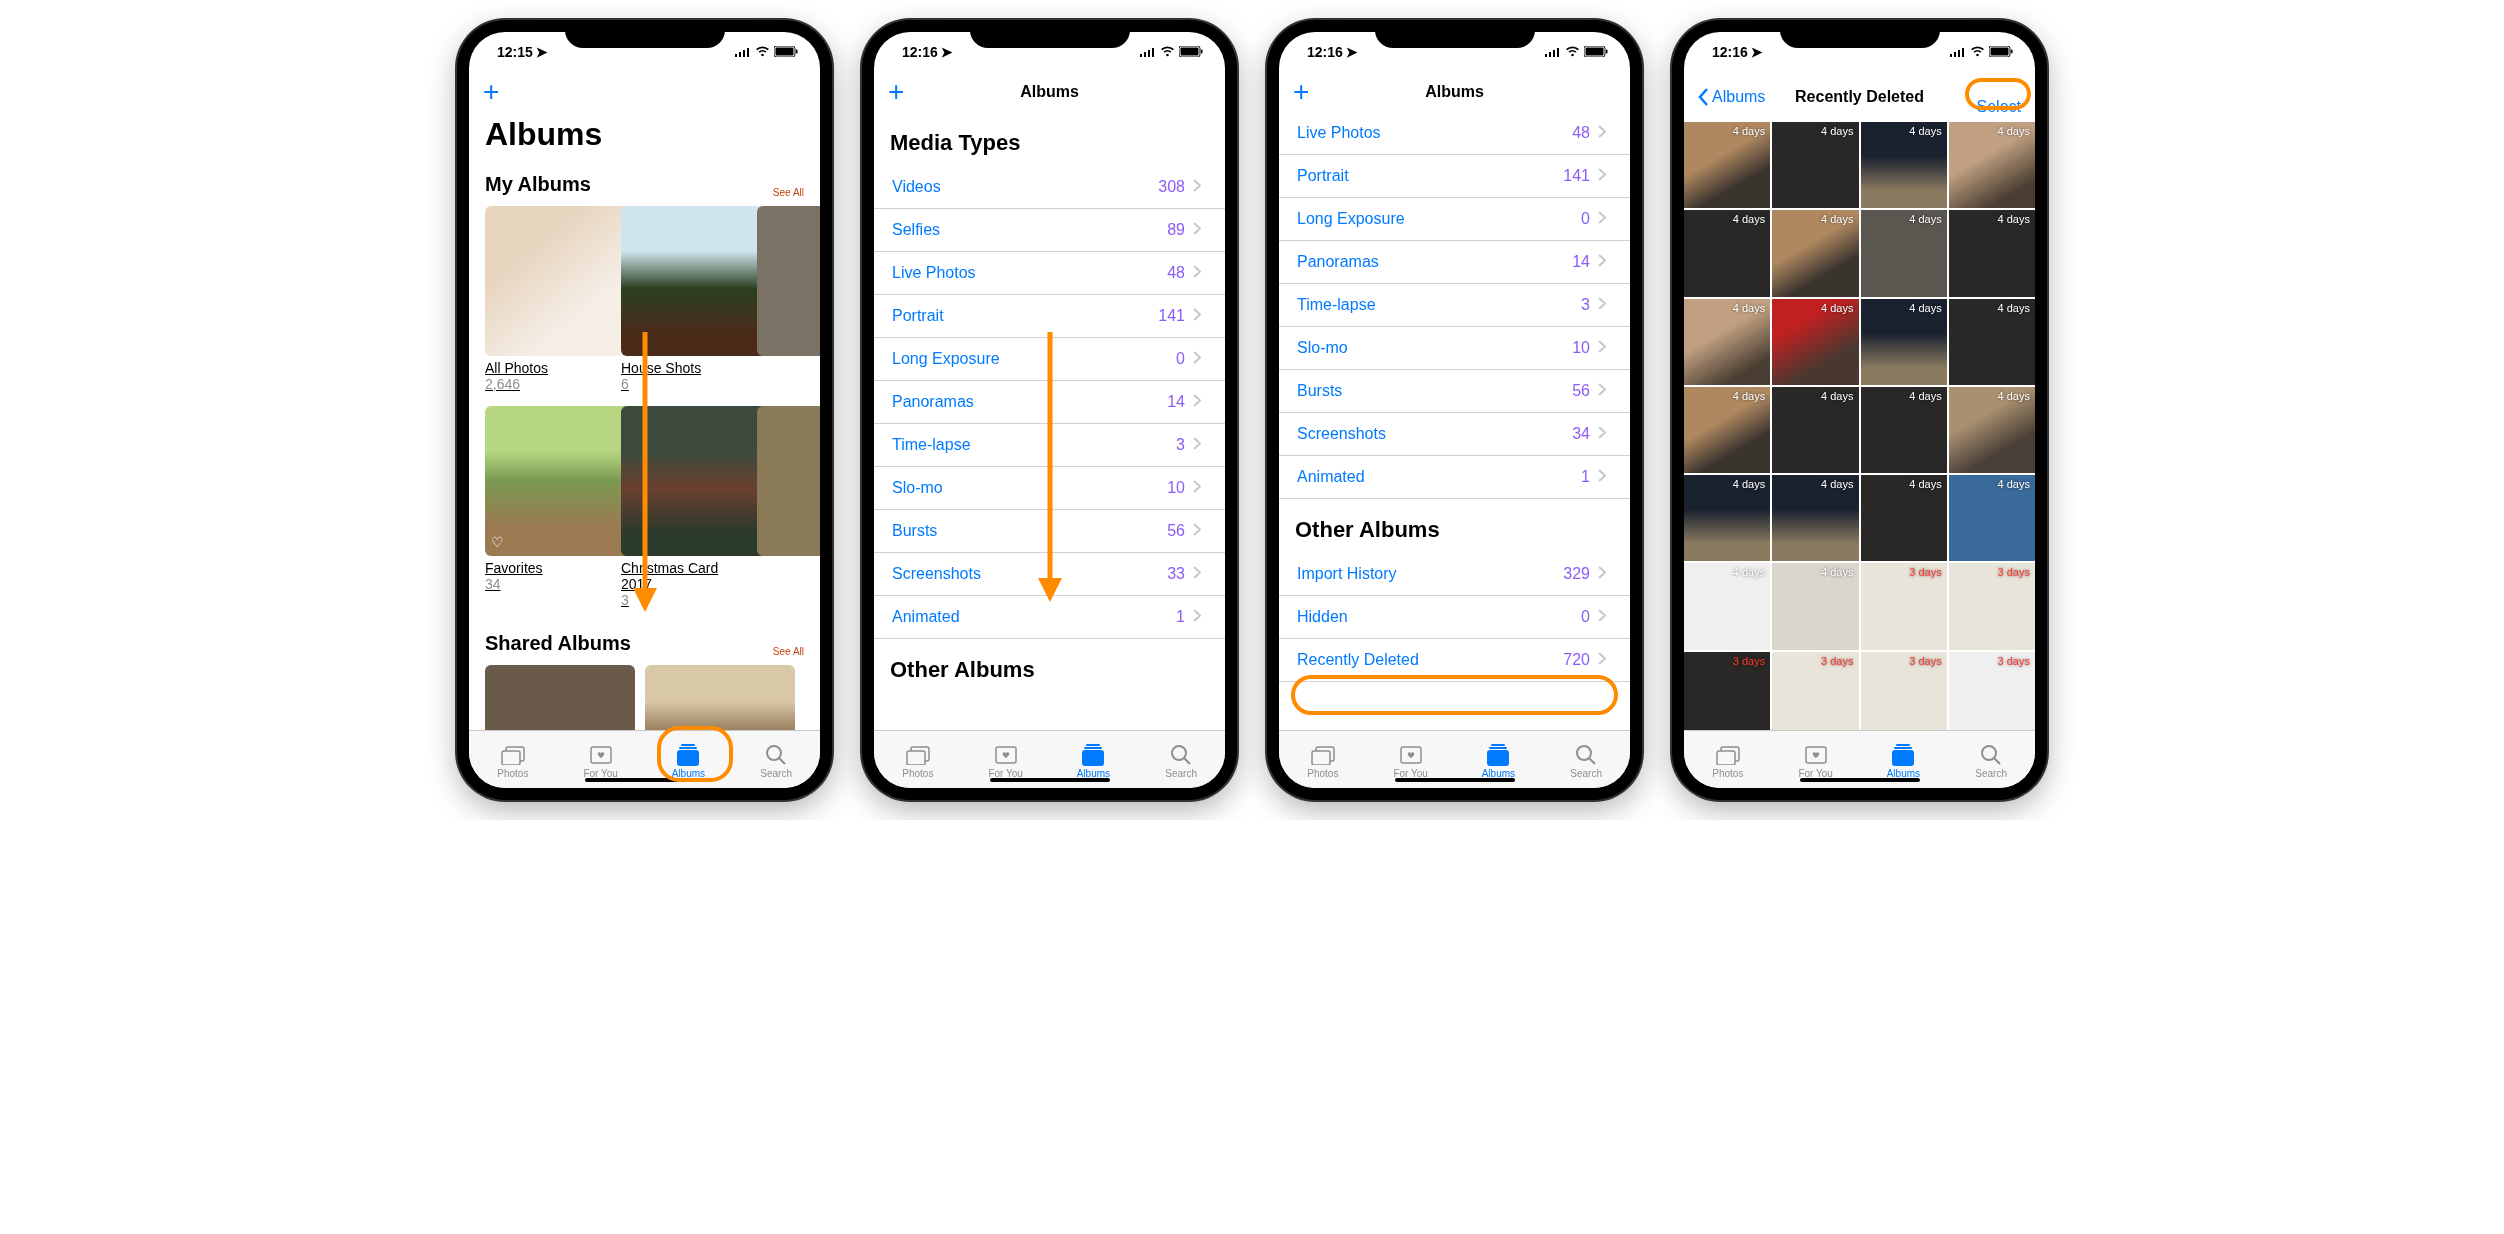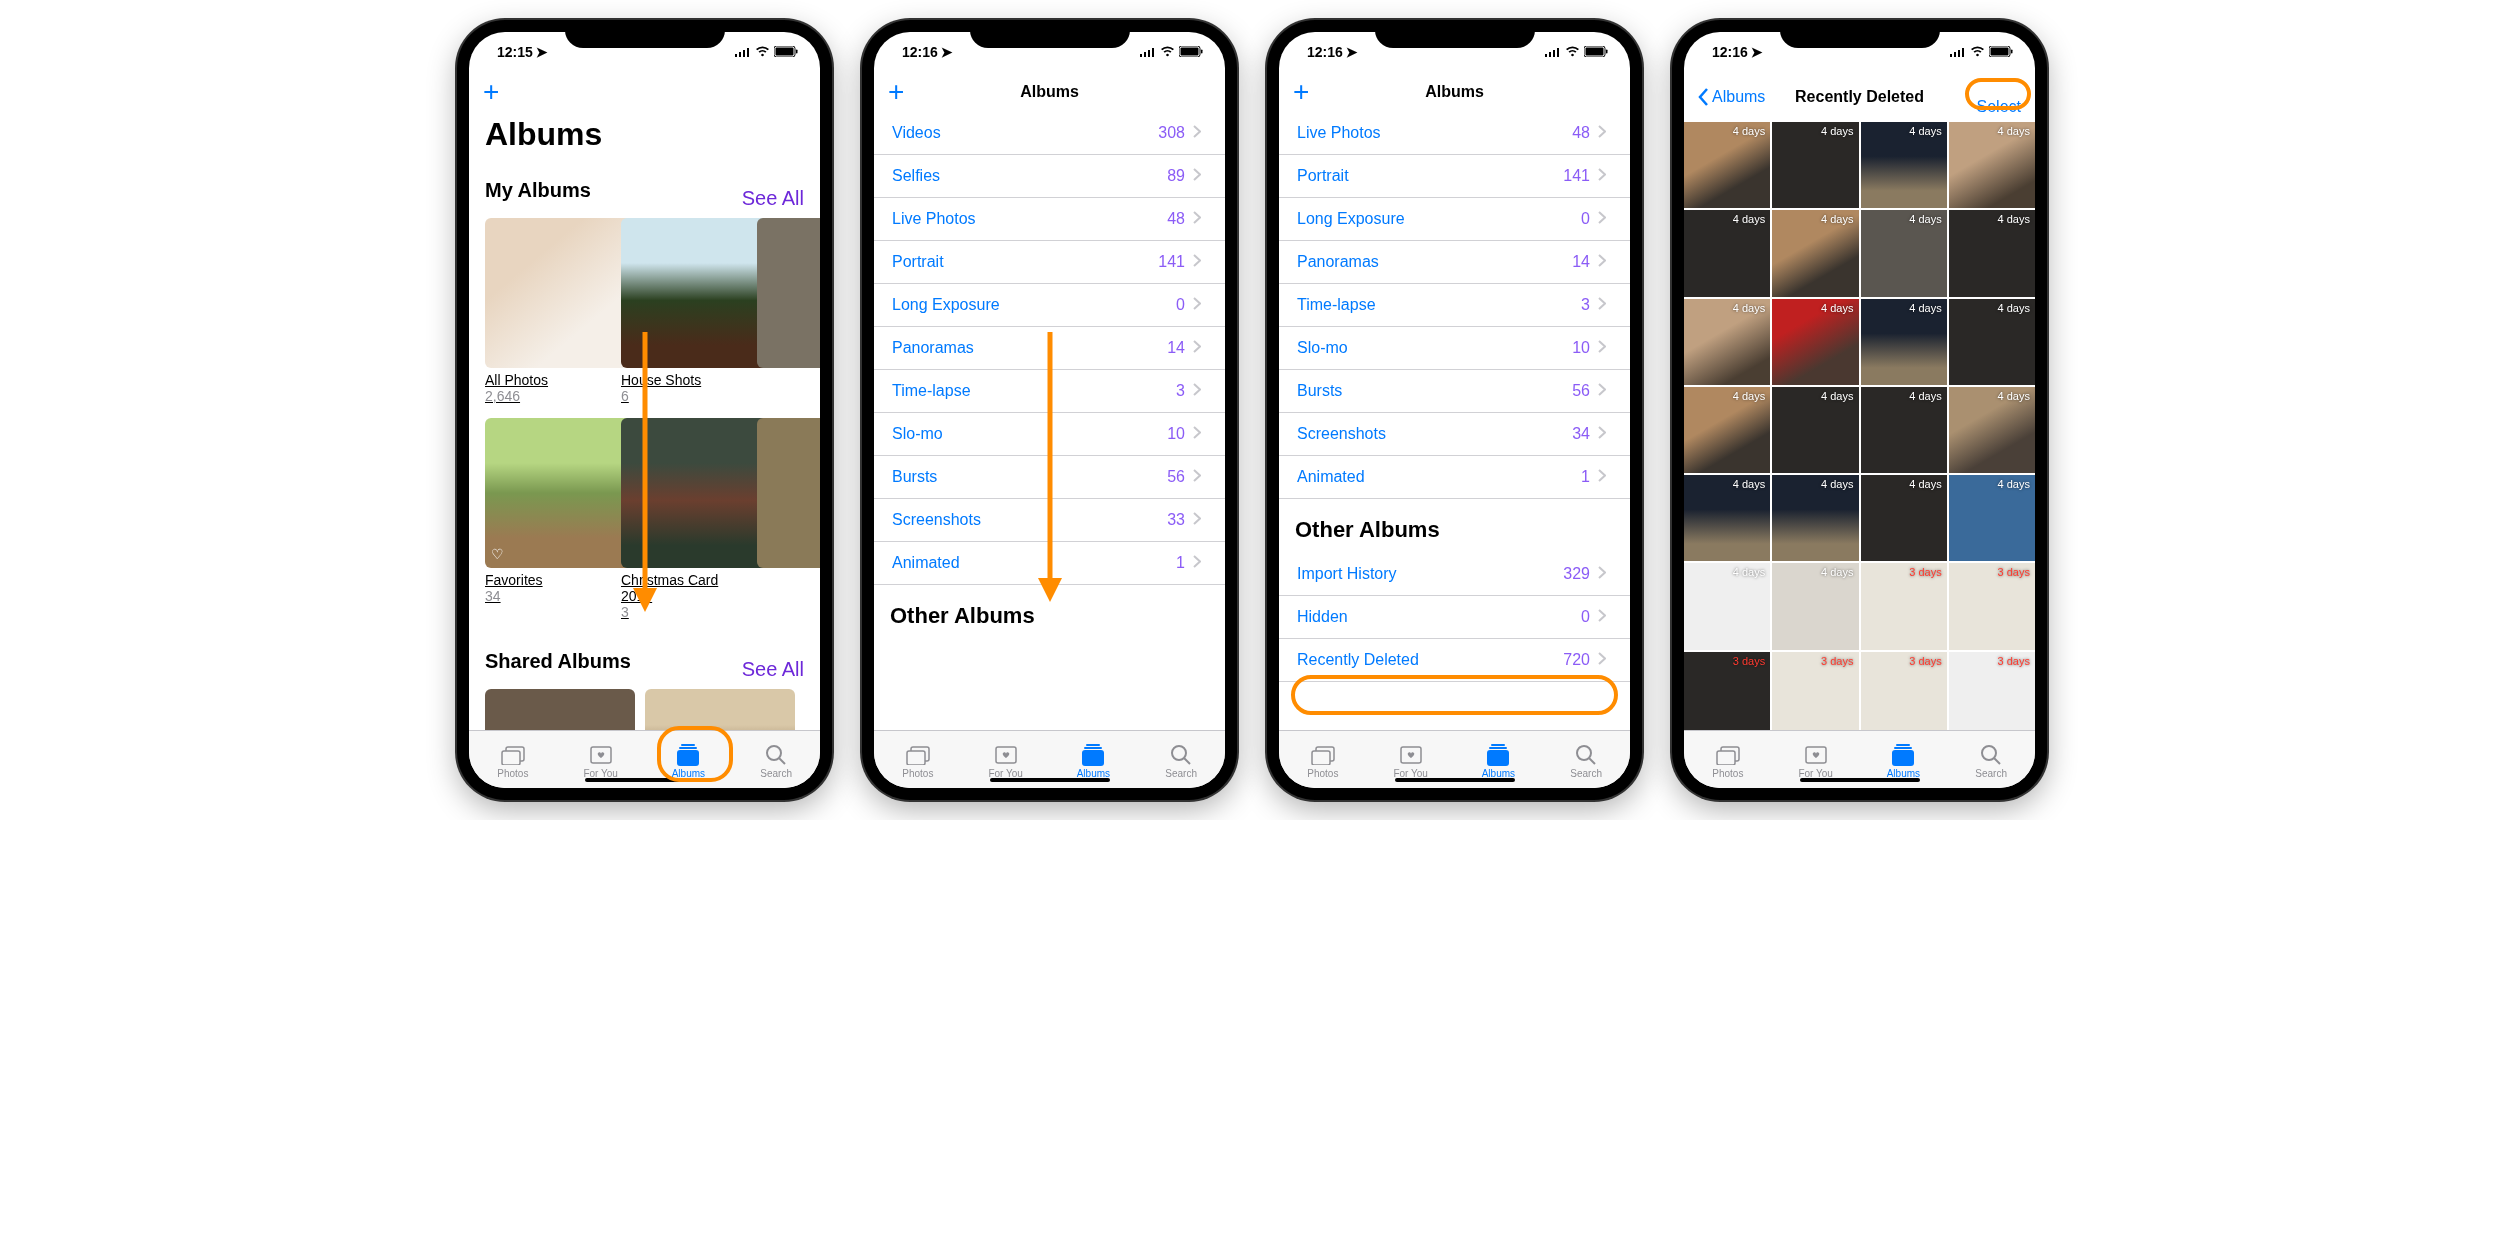--- a/index.html
+++ b/index.html
@@ -14,21 +14,21 @@
 .nav-center-title { font-size:16px; font-weight:600; position:absolute; left:50%; transform:translateX(-50%); }
 .plus-btn { color:#007aff; font-size:28px; font-weight:300; line-height:1; }
 .back-btn { color:#007aff; font-size:16px; display:flex; align-items:center; }
 .back-btn svg { margin-right:3px; }
 .select-btn { color:#007aff; font-size:16px;margin-top:20px; }
 .large-title { font-size:32px; font-weight:700; padding:4px 16px 10px; }
 .content { flex:1; overflow-y:auto; }
 .section-header { display:flex; justify-content:space-between; align-items:center; padding:8px 16px 8px; }
 .section-title { font-size:20px; font-weight:700; }
 .section-title-big { font-size:22px; font-weight:700; padding:18px 16px 10px; }
-.see-all { color:#6d28d9; font-size:20px;margin-top:16px; }
+.see-all { color:#c2410c; font-size:10px;margin-top:16px; }
 .album-grid { display:flex; gap:10px; padding:0 16px 14px; overflow-x:hidden; }
 .album-item { width:126px; flex-shrink:0;text-decoration:underline; }
 .album-thumb { width:150px; height:150px; border-radius:6px; background:#999; position:relative; overflow:hidden; }
 .album-name { font-size:14px; margin-top:4px; }
 .album-count { font-size:14px; color:#8e8e93; }
 .fav-badge { position:absolute; bottom:6px; left:6px; color:#fff; font-size:14px; }
 .shared-row { display:flex; gap:10px; padding:0 16px; }
 .shared-thumb { width:150px; height:90px; border-radius:6px; background:#888; flex-shrink:0; }
 .list-row { display:flex; align-items:center; justify-content:space-between; padding:12px 24px 12px 18px; border-bottom:0.5px solid #d1d1d5; }
 .list-label { color:#007aff; font-size:16px; }
@@ -212,20 +212,21 @@
               <rect x="1.5" y="1.5" width="18" height="8" rx="1" fill="#000"></rect>
               <rect x="22" y="3.5" width="1.5" height="4" rx="0.7" fill="#000"></rect>
             </svg></span>
       </div>
     </div>
     <div class="nav-bar">
       <span class="plus-btn">+</span>
       <span class="nav-center-title">Albums</span>
       <span style="width:20px"></span>
     </div>
+    <div class="section-title-big">Media Types</div>
     <div class="content" id="s2-list">
         <div class="list-row">
           <span class="list-label">Videos</span>
           <span class="list-right">
             <span class="list-count">308</span>
             <span class="chevron"><svg width="8" height="13">
                 <polyline points="1,1 7,6.5 1,12" fill="none" stroke="#c7c7cc" stroke-width="2"></polyline>
               </svg></span>
           </span>
         </div>

